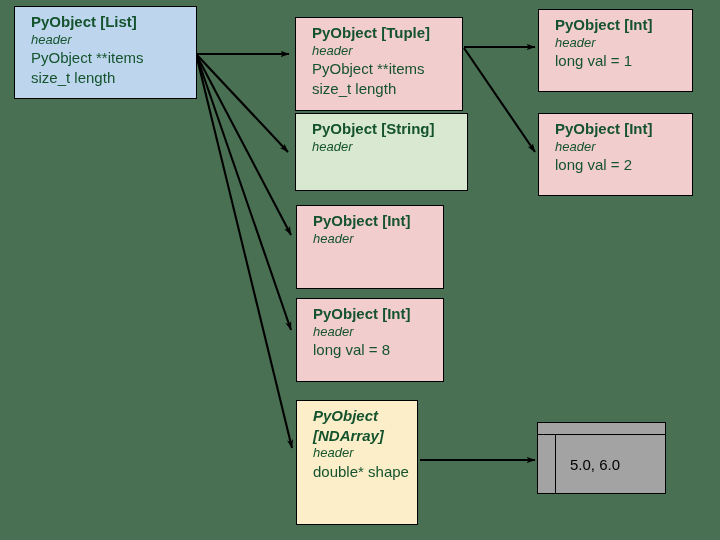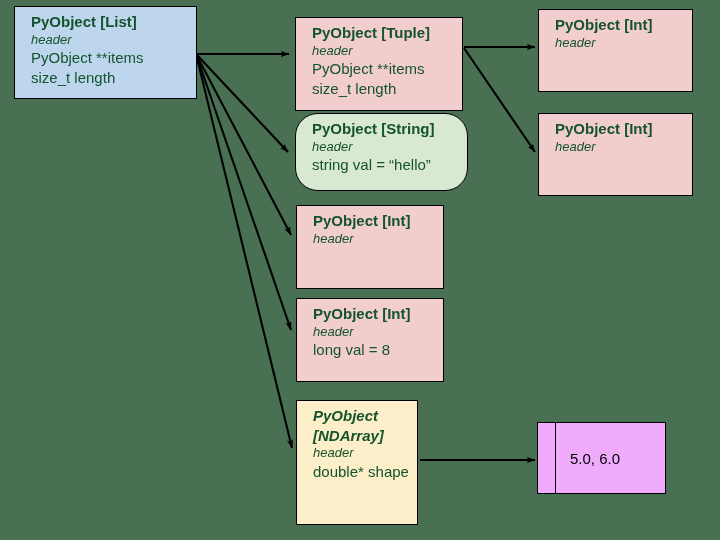--- a/index.html
+++ b/index.html
@@ -47,31 +47,31 @@
   .node .hdr {
     font-style: italic;
     font-size: 13px;
   }
   .node .field {
     font-size: 15px;
     white-space: nowrap;
   }
   .c-list   { background: #bdd6ee; }
   .c-pink   { background: #f2cdce; }
-  .c-green  { background: #d9e8d1; border-radius: 23px; }
+  .c-green  { background: #d9e8d1; }
   .c-cream  { background: #fbeec9; }
 
   
   .buffer {
     position: absolute;
     box-sizing: border-box;
     border: 1.2px solid #000000;
-    background: #f0abfc;
+    background: #a3a3a3;
     display: flex;
-    flex-direction: row;
+    flex-direction: column;
     text-align: center;
   }
   .buffer .bstrip {
     height: 11px;
     border-bottom: 1.2px solid #000000;
     flex: none;
   }
   .buffer .brow {
     flex: 1 1 auto;
     display: flex;
@@ -124,21 +124,20 @@
   <div class="node c-pink" style="left:295px; top:17px; width:168px; height:94px;">
     <div class="title">PyObject [Tuple]</div>
     <div class="hdr">header</div>
     <div class="field">PyObject **items</div>
     <div class="field">size_t length</div>
   </div>
 
   <div class="node c-green" style="left:295px; top:113px; width:173px; height:78px;">
     <div class="title">PyObject [String]</div>
     <div class="hdr">header</div>
-    <div class="field">string val = “hello”</div>
   </div>
 
   <div class="node c-pink" style="left:296px; top:205px; width:148px; height:84px;">
     <div class="title">PyObject [Int]</div>
     <div class="hdr">header</div>
   </div>
 
   <div class="node c-pink" style="left:296px; top:298px; width:148px; height:84px;">
     <div class="title">PyObject [Int]</div>
     <div class="hdr">header</div>
@@ -147,25 +146,27 @@
 
   <div class="node c-cream" style="left:296px; top:400px; width:122px; height:125px;">
     <div class="title wrap">PyObject [NDArray]</div>
     <div class="hdr">header</div>
     <div class="field">double* shape</div>
   </div>
 
   <div class="node c-pink" style="left:538px; top:9px; width:155px; height:83px;">
     <div class="title">PyObject [Int]</div>
     <div class="hdr">header</div>
+    <div class="field">long val = 1</div>
   </div>
 
   <div class="node c-pink" style="left:538px; top:113px; width:155px; height:83px;">
     <div class="title">PyObject [Int]</div>
     <div class="hdr">header</div>
+    <div class="field">long val = 2</div>
   </div>
 
   <div class="buffer" style="left:537px; top:422px; width:129px; height:72px;">
     <div class="bstrip"></div>
     <div class="brow">
       <div class="bcol-narrow"></div>
       <div class="bcol-wide">5.0, 6.0</div>
     </div>
   </div>
 

